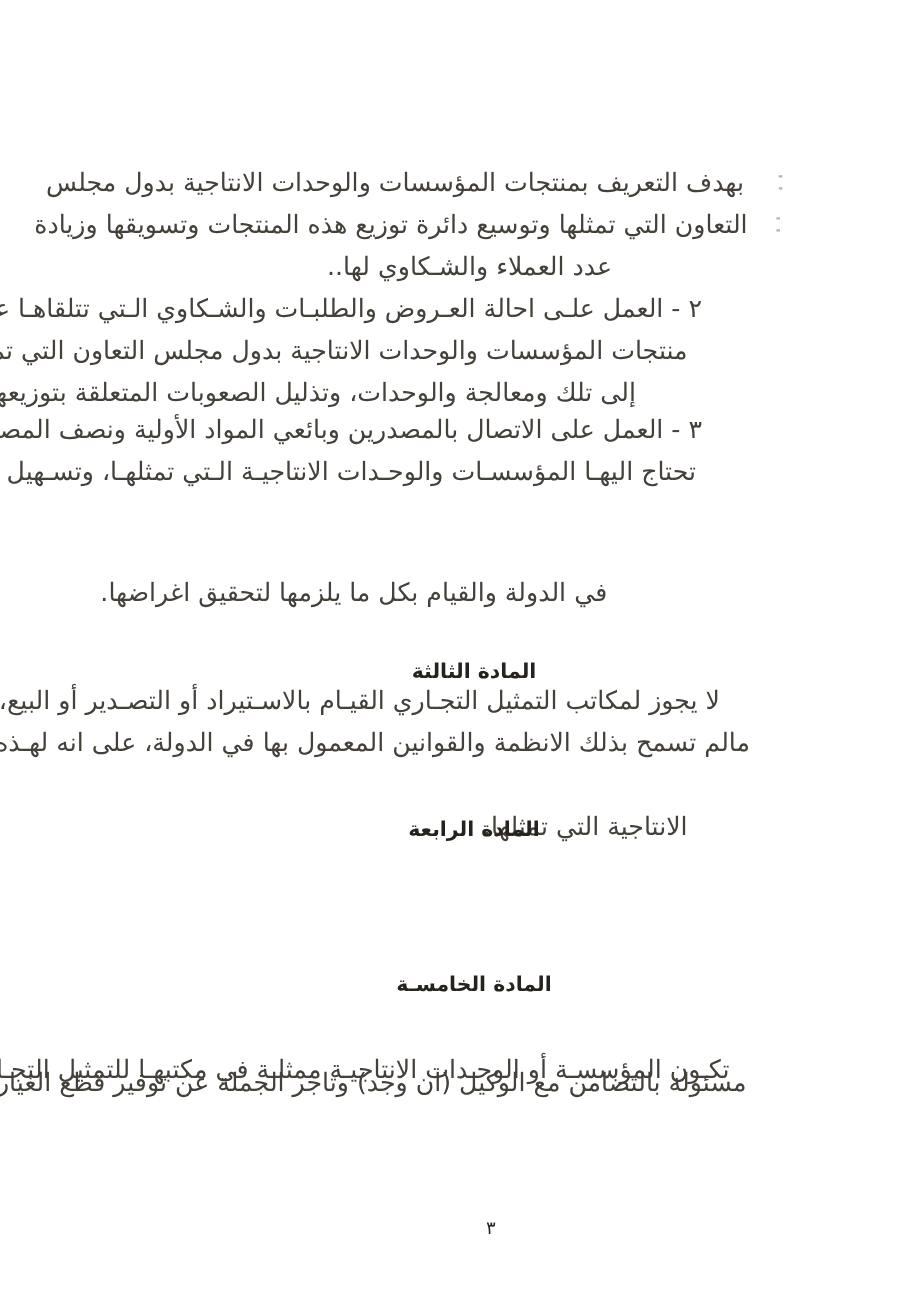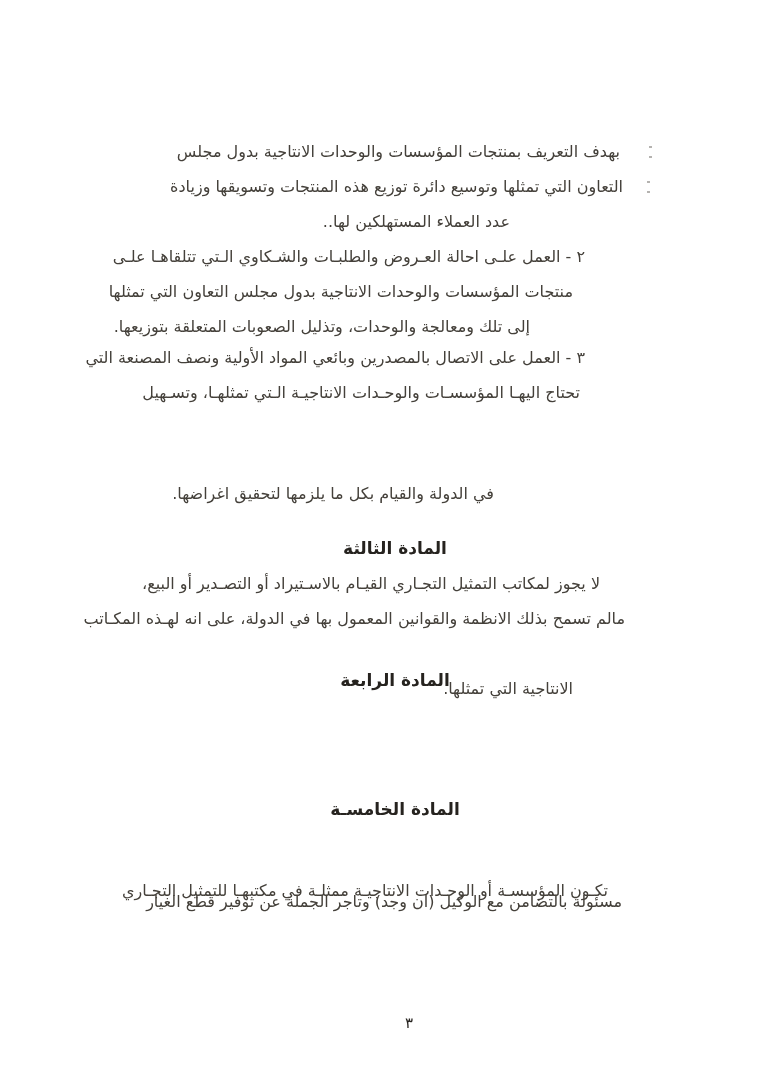--- a/index.html
+++ b/index.html
@@ -8,29 +8,29 @@
     width:758px;height:1078px;
     margin:0;
     background:var(--paper,#ffffff);
     font-family:"DejaVu Sans",sans-serif;
     direction:rtl;
     overflow:hidden;
   }
   .line{
     position:absolute;
     white-space:nowrap;
-    font-size:16px;
+    font-size:21px;
     line-height:22px;
     letter-spacing:0;
     color:var(--ink,#44403a);
   }
   .heading{
     position:absolute;
     left:32px;right:0;
-    margin:0;
+    margin:12px;
     text-align:center;
     font-weight:bold;
     font-size:17px;
     line-height:23px;
     color:var(--heading-ink,#26231f);
     white-space:nowrap;
   }
   .pagenum{
     position:absolute;
     top:1014px;left:60px;right:0;
@@ -46,33 +46,33 @@
     opacity:.7;
   }
 </style>
 </head>
 <body>
 
 <div class="page">
 
   <div class="line" style="top:141px;right:138px">بهدف التعريف بمنتجات المؤسسات والوحدات الانتاجية بدول مجلس</div>
   <div class="line" style="top:176px;right:135px">التعاون التي تمثلها وتوسيع دائرة توزيع هذه المنتجات وتسويقها وزيادة</div>
-  <div class="line" style="top:211px;right:248px">عدد العملاء المستهلكين لها..</div>
+  <div class="line" style="top:211px;right:248px">عدد العملاء والشـكاوي لها..</div>
 
   <div class="speck" style="top:146px;right:106px"></div>
   <div class="speck" style="top:181px;right:108px"></div>
 
   <div class="line" style="top:246px;right:173px">٢ - العمل علـى احالة العـروض والطلبـات والشـكاوي الـتي تتلقاهـا علـى</div>
   <div class="line" style="top:281px;right:185px">منتجات المؤسسات والوحدات الانتاجية بدول مجلس التعاون التي تمثلها</div>
   <div class="line" style="top:316px;right:228px">إلى تلك ومعالجة والوحدات، وتذليل الصعوبات المتعلقة بتوزيعها.</div>
 
   <div class="line" style="top:347px;right:173px">٣ - العمل على الاتصال بالمصدرين وبائعي المواد الأولية ونصف المصنعة التي</div>
   <div class="line" style="top:382px;right:178px">تحتاج اليهـا المؤسسـات والوحـدات الانتاجيـة الـتي تمثلهـا، وتسـهيل</div>
 
-  <div class="line" style="top:483px;right:264px">في الدولة والقيام بكل ما يلزمها لتحقيق اغراضها.</div>
+  <div class="line" style="top:483px;right:252px">في الدولة والقيام بكل ما يلزمها لتحقيق اغراضها.</div>
 
   <h2 class="heading" style="top:537px">المادة الثالثة</h2>
   <div class="line" style="top:573px;right:158px">لا يجوز لمكاتب التمثيل التجـاري القيـام بالاسـتيراد أو التصـدير أو البيع،</div>
   <div class="line" style="top:608px;right:133px">مالم تسمح بذلك الانظمة والقوانين المعمول بها في الدولة، على انه لهـذه المكـاتب</div>
   <div class="line" style="top:678px;right:185px">الانتاجية التي تمثلها.</div>
 
   <h2 class="heading" style="top:669px">المادة الرابعة</h2>
 
   <h2 class="heading" style="top:798px">المادة الخامسـة</h2>
   <div class="line" style="top:880px;right:150px">تكـون المؤسسـة أو الوحـدات الانتاجيـة ممثلـة في مكتبهـا للتمثيل التجـاري</div>

